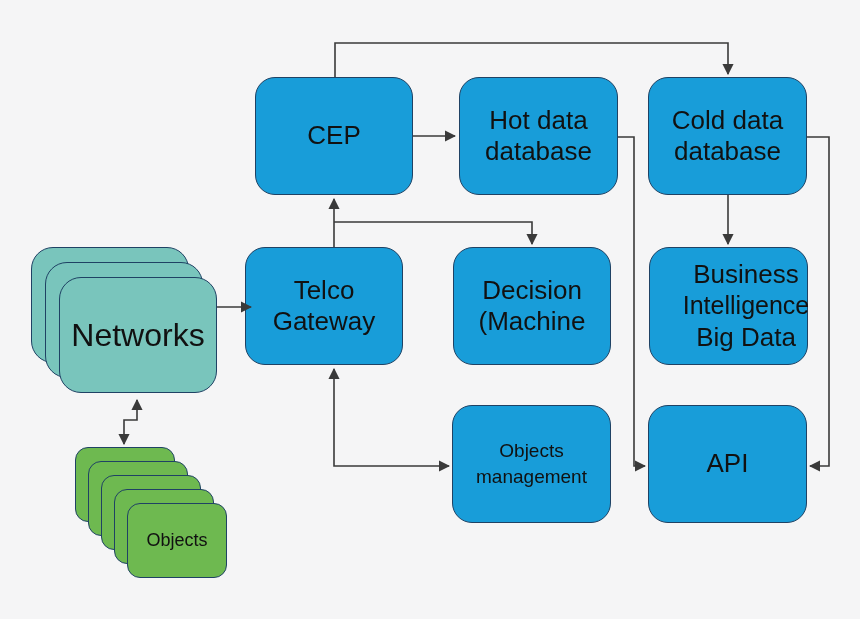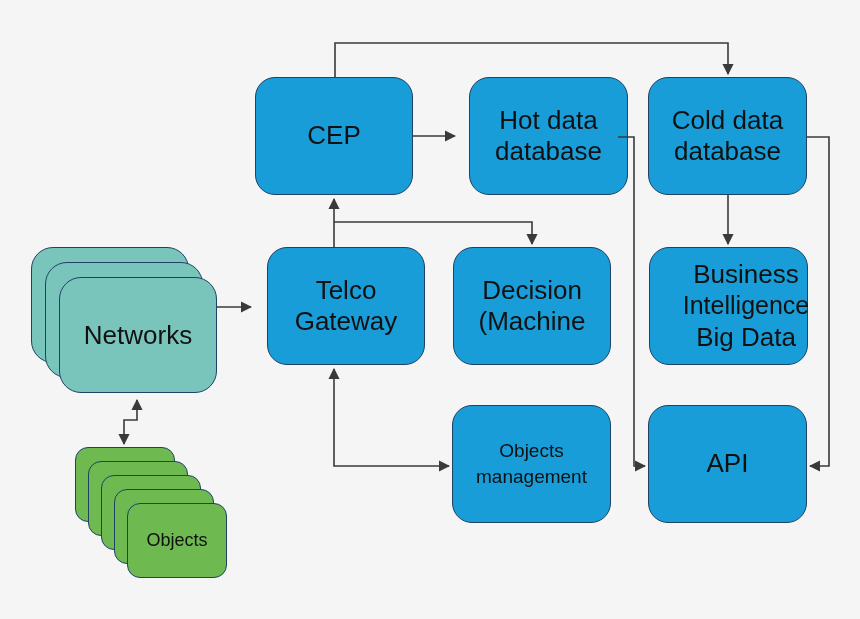--- a/index.html
+++ b/index.html
@@ -42,21 +42,21 @@
     position: absolute;
     width: 158px;
     height: 116px;
     background: var(--network-fill);
     border: 1.6px solid var(--process-border);
     border-radius: 22px;
     display: flex;
     align-items: center;
     justify-content: center;
     color: var(--text);
-    font-size: 26px;
+    font-size: 32px;
     z-index: 1;
     box-sizing: border-box;
   }
   .card-green {
     position: absolute;
     width: 100px;
     height: 75px;
     background: var(--object-fill);
     border: 1.6px solid var(--process-border);
     border-radius: 13px;
@@ -94,31 +94,31 @@
   <div class="card-green" style="left:101px; top:475px;"></div>
   <div class="card-green" style="left:114px; top:489px;"></div>
   <div class="card-green" style="left:127px; top:503px;">
     <span>Objects</span>
   </div>
 
   <div class="node" style="left:255px; top:77px; width:158px; height:118px;">
     <span>CEP</span>
   </div>
 
-  <div class="node" style="left:459px; top:77px; width:159px; height:118px;margin-left:10px;">
+  <div class="node" style="left:459px; top:77px; width:159px; height:118px;">
     <span>Hot data</span>
     <span>database</span>
   </div>
 
   <div class="node" style="left:648px; top:77px; width:159px; height:118px;">
     <span>Cold data</span>
     <span>database</span>
   </div>
 
-  <div class="node" style="left:267px; top:247px; width:158px; height:118px;text-align:right;">
+  <div class="node" style="left:245px; top:247px; width:158px; height:118px;text-align:right;">
     <span>Telco</span>
     <span>Gateway</span>
   </div>
 
   <div class="node" style="left:453px; top:247px; width:158px; height:118px;">
     <span>Decision</span>
     <span>(Machine</span>
   </div>
 
   <div class="node" style="left:649px; top:247px; width:159px; height:118px;padding-left:35px;">

